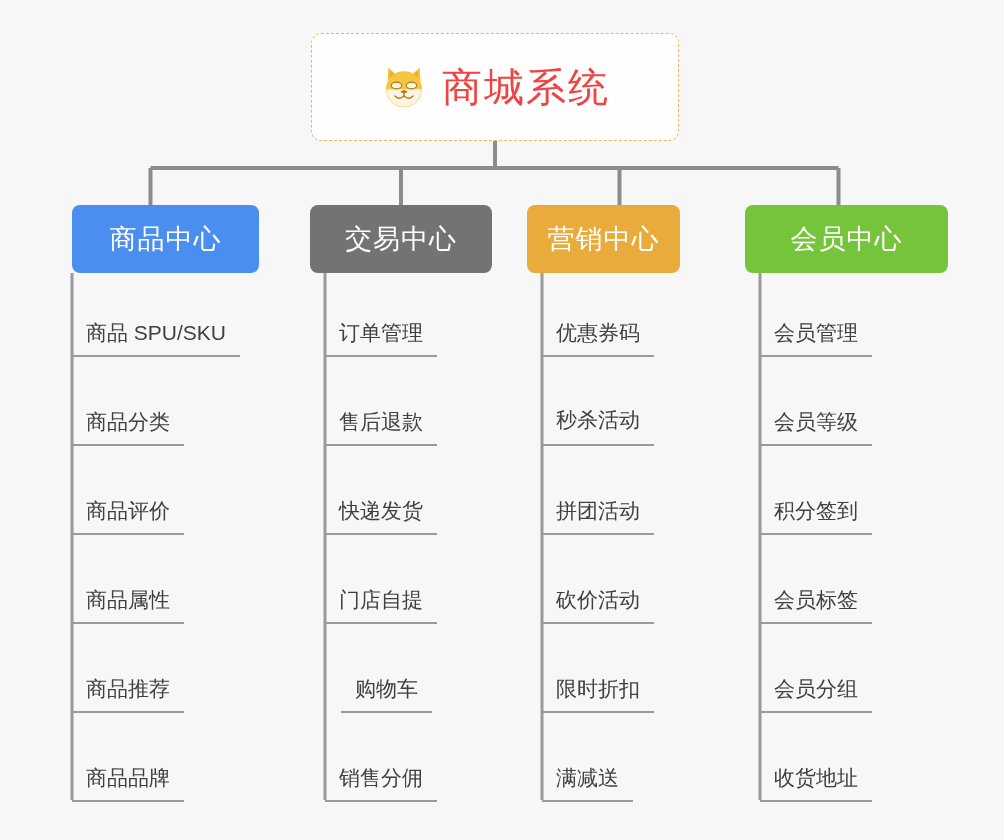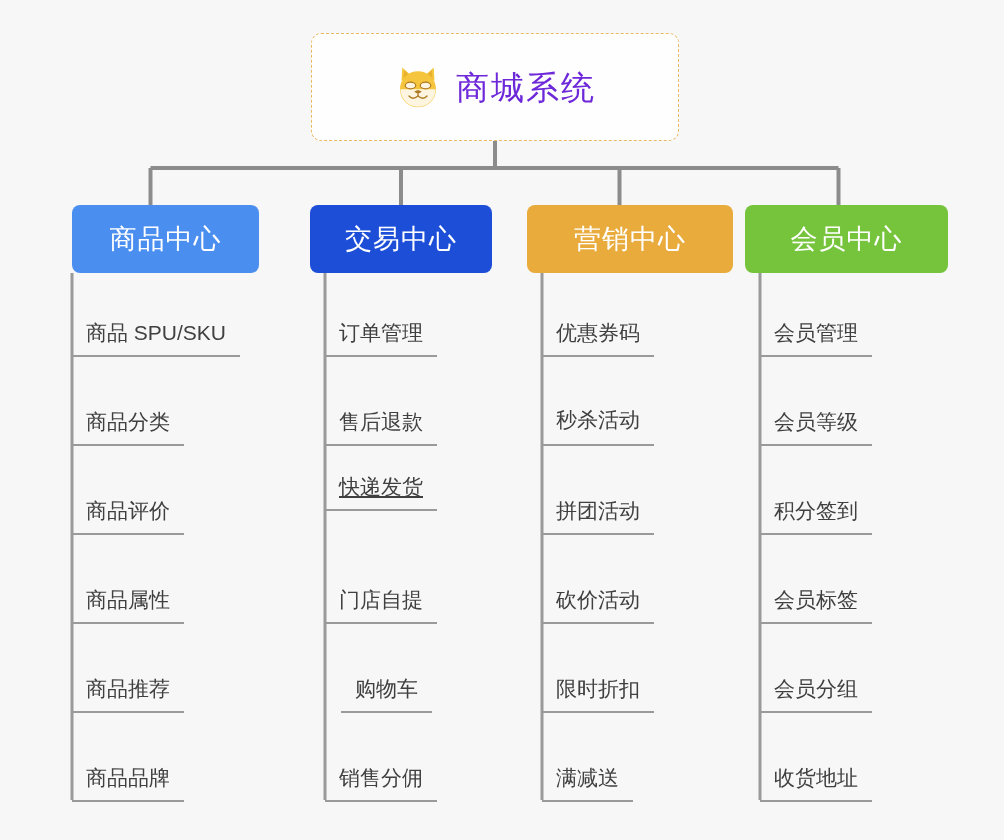--- a/index.html
+++ b/index.html
@@ -18,22 +18,22 @@
     left:311px;top:33px;
     width:368px;height:108px;
     box-sizing:border-box;
     background:#fefefe;
     border:1px dashed #e9b960;
     border-radius:10px;
     display:flex;align-items:center;justify-content:center;
     gap:14px;
   }
   .root-title{
-    font-size:33px;
-    color:#6d28d9;
+    font-size:40px;
+    color:#ef4444;
     letter-spacing:2px;
     line-height:1;
     white-space:nowrap;
   }
   .dog-icon{
     width:48px;height:48px;
     flex:0 0 48px;
     display:block;
   }
 
@@ -107,30 +107,30 @@
   <div id="nodes">
       <div class="cat-head" style="left: 57px; top: 205px; width: 187px; background: rgb(74, 142, 240); margin-left: 15px;">
         <span>商品中心</span>
       </div>
       <div class="leaf" style="left: 72px; top: 318px;">商品 SPU/SKU</div>
       <div class="leaf" style="left: 72px; top: 407px;">商品分类</div>
       <div class="leaf" style="left: 72px; top: 496px;">商品评价</div>
       <div class="leaf" style="left: 72px; top: 585px;">商品属性</div>
       <div class="leaf" style="left: 72px; top: 674px;">商品推荐</div>
       <div class="leaf" style="left: 72px; top: 763px;">商品品牌</div>
-      <div class="cat-head" style="left: 310px; top: 205px; width: 182px; background: #1d4ed8;">
+      <div class="cat-head" style="left: 310px; top: 205px; width: 182px; background: #737373;">
         <span>交易中心</span>
       </div>
       <div class="leaf" style="left: 325px; top: 318px;">订单管理</div>
       <div class="leaf" style="left: 325px; top: 407px;">售后退款</div>
-      <div class="leaf" style="left: 325px; top: 472px; text-decoration: underline;">快递发货</div>
+      <div class="leaf" style="left: 325px; top: 496px;">快递发货</div>
       <div class="leaf" style="left: 325px; top: 585px;">门店自提</div>
       <div class="leaf" style="left: 325px; top: 674px; margin-left: 16px;">购物车</div>
       <div class="leaf" style="left: 325px; top: 763px;">销售分佣</div>
-      <div class="cat-head" style="left: 527px; top: 205px; width: 206px; background: rgb(232, 171, 60);">
+      <div class="cat-head" style="left: 527px; top: 205px; width: 153px; background: rgb(232, 171, 60);">
         <span>营销中心</span>
       </div>
       <div class="leaf" style="left: 542px; top: 318px;">优惠券码</div>
       <div class="leaf" style="left: 542px; top: 407px; font-family: Liberation Mono, monospace;">秒杀活动</div>
       <div class="leaf" style="left: 542px; top: 496px;">拼团活动</div>
       <div class="leaf" style="left: 542px; top: 585px;">砍价活动</div>
       <div class="leaf" style="left: 542px; top: 674px;">限时折扣</div>
       <div class="leaf" style="left: 542px; top: 763px;">满减送</div>
       <div class="cat-head" style="left: 745px; top: 205px; width: 203px; background: rgb(118, 196, 60);">
         <span>会员中心</span>

